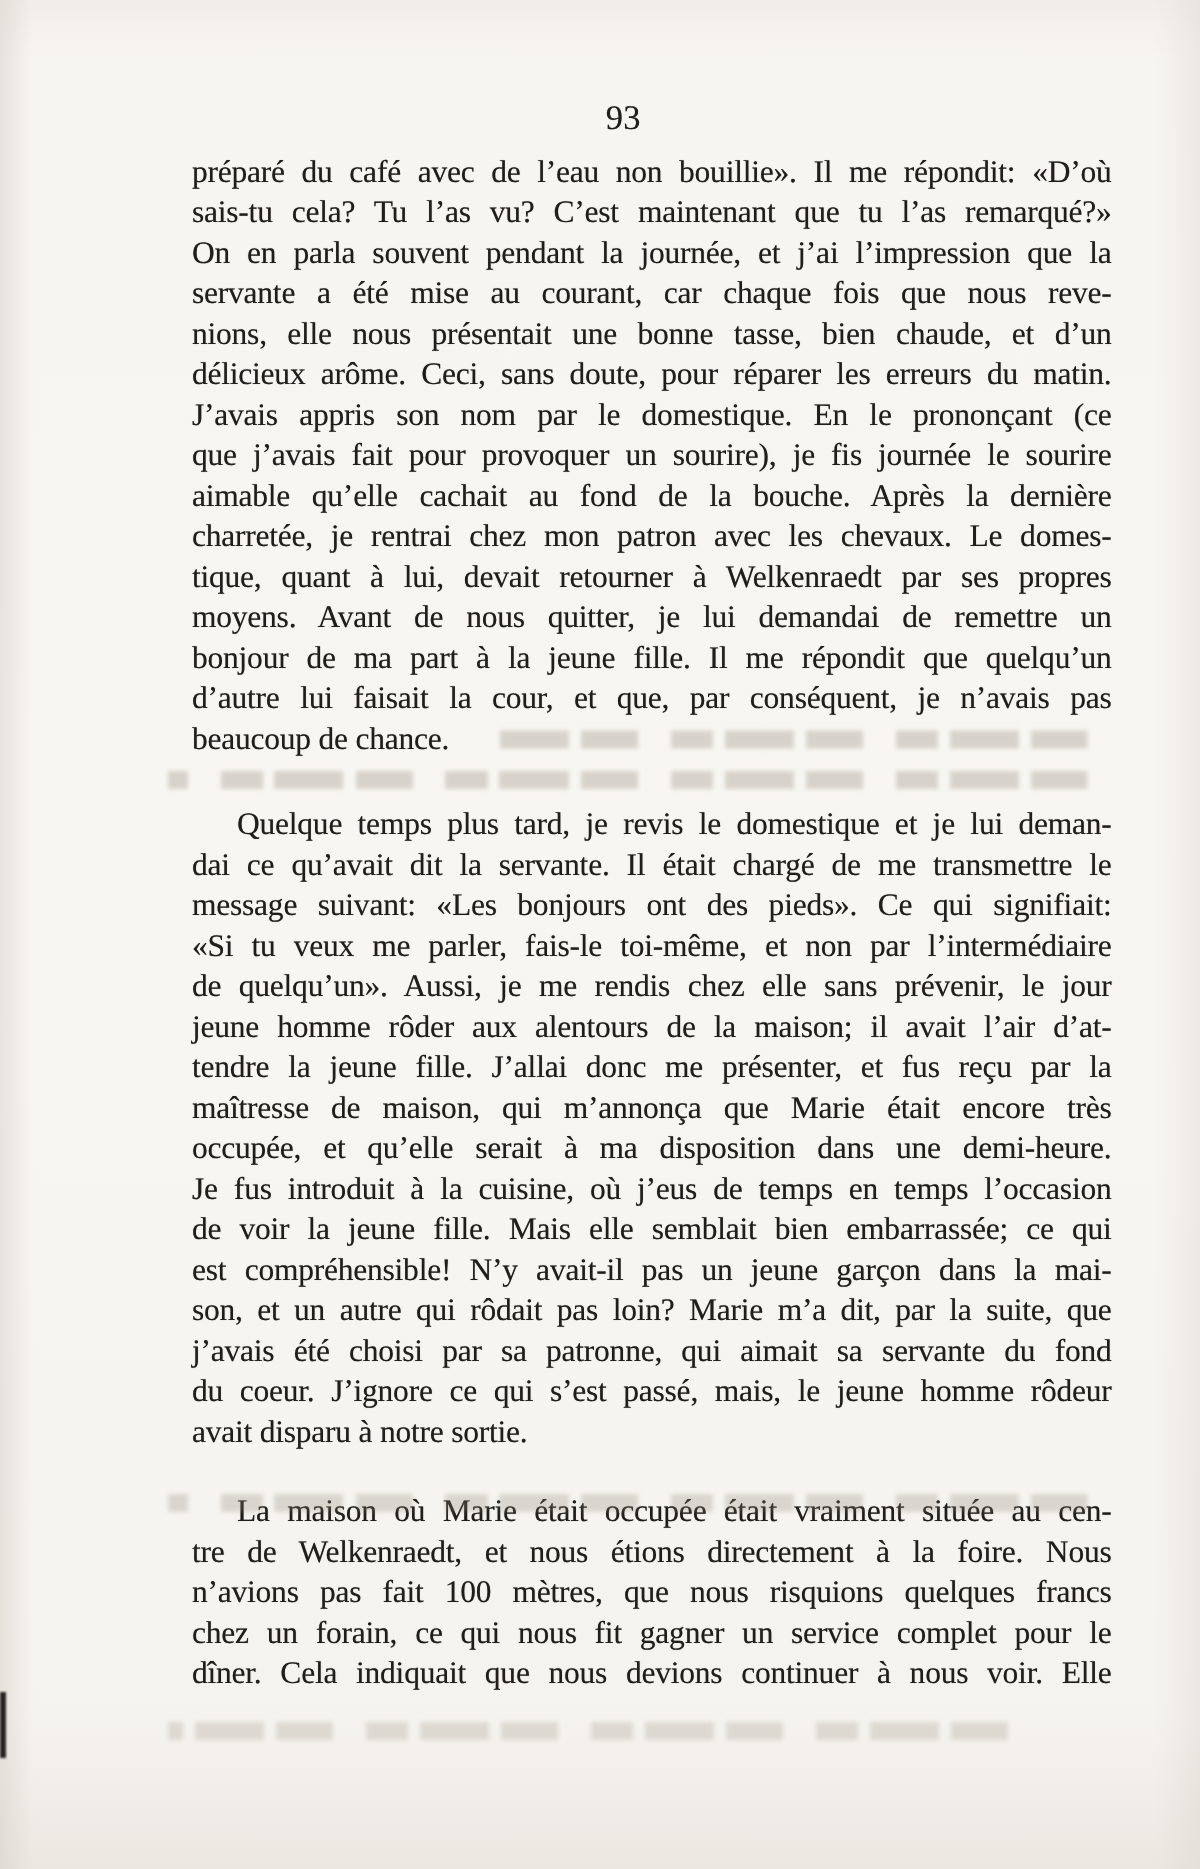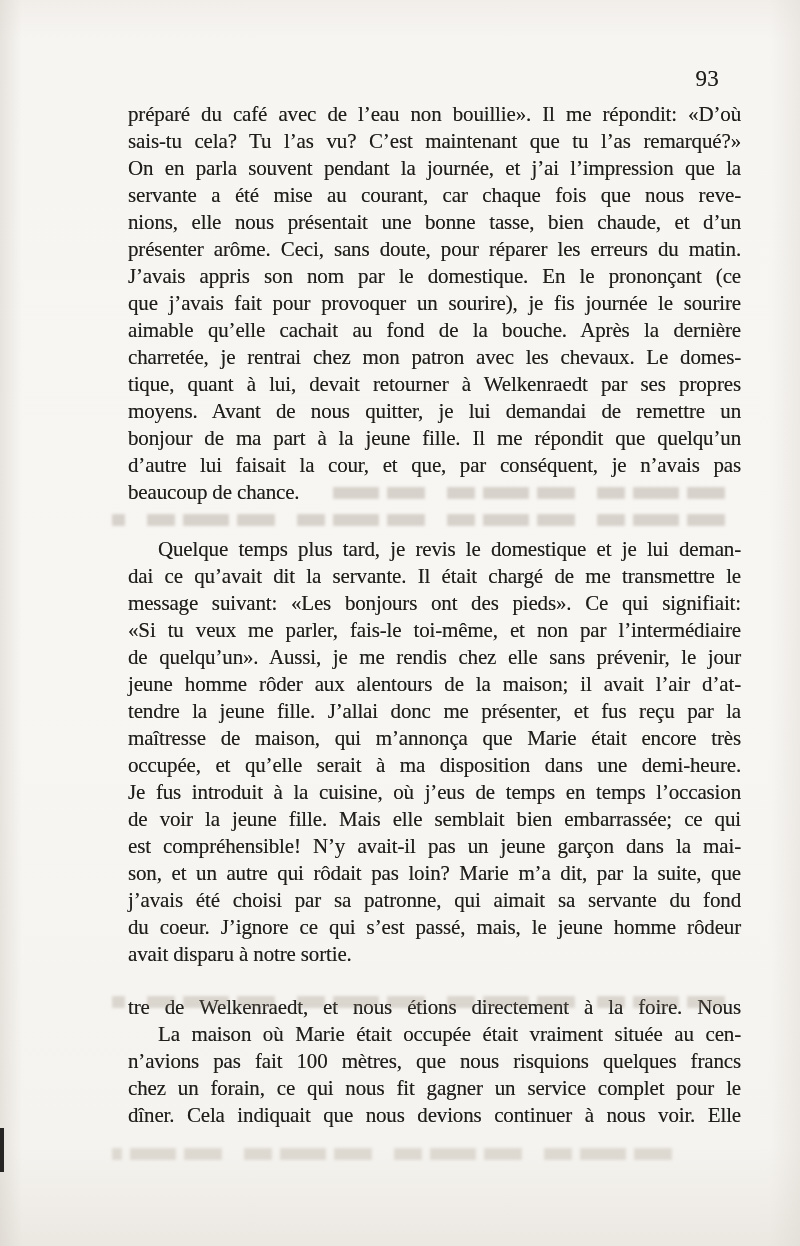--- a/index.html
+++ b/index.html
@@ -16,21 +16,21 @@
       linear-gradient(90deg, rgba(205,200,191,0.40) 0px, rgba(205,200,191,0) 22px,
                       rgba(205,200,191,0) 770px, rgba(210,205,197,0.30) 800px),
       linear-gradient(180deg, #f1eeea 0px, #f7f5f2 40px, #f8f6f3 55%, #f5f3ef 92%, #ebe8e2 100%);
   }
 
   .page-number {
     position: absolute;
     top: 64px;
     left: 112px;
     width: 607px;
-    text-align: right;
+    text-align: center;
     font-size: 23px;
     line-height: 30px;
     letter-spacing: 0.2px;
     text-shadow: 0 0 0.5px rgba(31,30,27,0.55);
   }
 
   .text-block {
     position: absolute;
     left: 128px;
     top: 101px;
@@ -93,21 +93,21 @@
   <div class="page-number">93</div>
 
   <div class="text-block">
 
     <div class="para">
       <div class="line">préparé du café avec de l’eau non bouillie». Il me répondit: «D’où</div>
       <div class="line">sais-tu cela? Tu l’as vu? C’est maintenant que tu l’as remarqué?»</div>
       <div class="line">On en parla souvent pendant la journée, et j’ai l’impression que la</div>
       <div class="line">servante a été mise au courant, car chaque fois que nous reve-</div>
       <div class="line">nions, elle nous présentait une bonne tasse, bien chaude, et d’un</div>
-      <div class="line">présenter arôme. Ceci, sans doute, pour réparer les erreurs du matin.</div>
+      <div class="line">délicieux arôme. Ceci, sans doute, pour réparer les erreurs du matin.</div>
       <div class="line">J’avais appris son nom par le domestique. En le prononçant (ce</div>
       <div class="line">que j’avais fait pour provoquer un sourire), je fis journée le sourire</div>
       <div class="line">aimable qu’elle cachait au fond de la bouche. Après la dernière</div>
       <div class="line">charretée, je rentrai chez mon patron avec les chevaux. Le domes-</div>
       <div class="line">tique, quant à lui, devait retourner à Welkenraedt par ses propres</div>
       <div class="line">moyens. Avant de nous quitter, je lui demandai de remettre un</div>
       <div class="line">bonjour de ma part à la jeune fille. Il me répondit que quelqu’un</div>
       <div class="line">d’autre lui faisait la cour, et que, par conséquent, je n’avais pas</div>
       <div class="line last">beaucoup de chance.</div>
     </div>
@@ -125,22 +125,22 @@
       <div class="line">Je fus introduit à la cuisine, où j’eus de temps en temps l’occasion</div>
       <div class="line">de voir la jeune fille. Mais elle semblait bien embarrassée; ce qui</div>
       <div class="line">est compréhensible! N’y avait-il pas un jeune garçon dans la mai-</div>
       <div class="line">son, et un autre qui rôdait pas loin? Marie m’a dit, par la suite, que</div>
       <div class="line">j’avais été choisi par sa patronne, qui aimait sa servante du fond</div>
       <div class="line">du coeur. J’ignore ce qui s’est passé, mais, le jeune homme rôdeur</div>
       <div class="line last">avait disparu à notre sortie.</div>
     </div>
 
     <div class="para gap-before-2">
+      <div class="line first-indent">La maison où Marie était occupée était vraiment située au cen-</div>
       <div class="line">tre de Welkenraedt, et nous étions directement à la foire. Nous</div>
-      <div class="line first-indent">La maison où Marie était occupée était vraiment située au cen-</div>
       <div class="line">n’avions pas fait 100 mètres, que nous risquions quelques francs</div>
       <div class="line">chez un forain, ce qui nous fit gagner un service complet pour le</div>
       <div class="line">dîner. Cela indiquait que nous devions continuer à nous voir. Elle</div>
     </div>
 
   </div>
 
   <div class="ghost ghost-1"></div>
   <div class="ghost ghost-2"></div>
   <div class="ghost ghost-3"></div>

